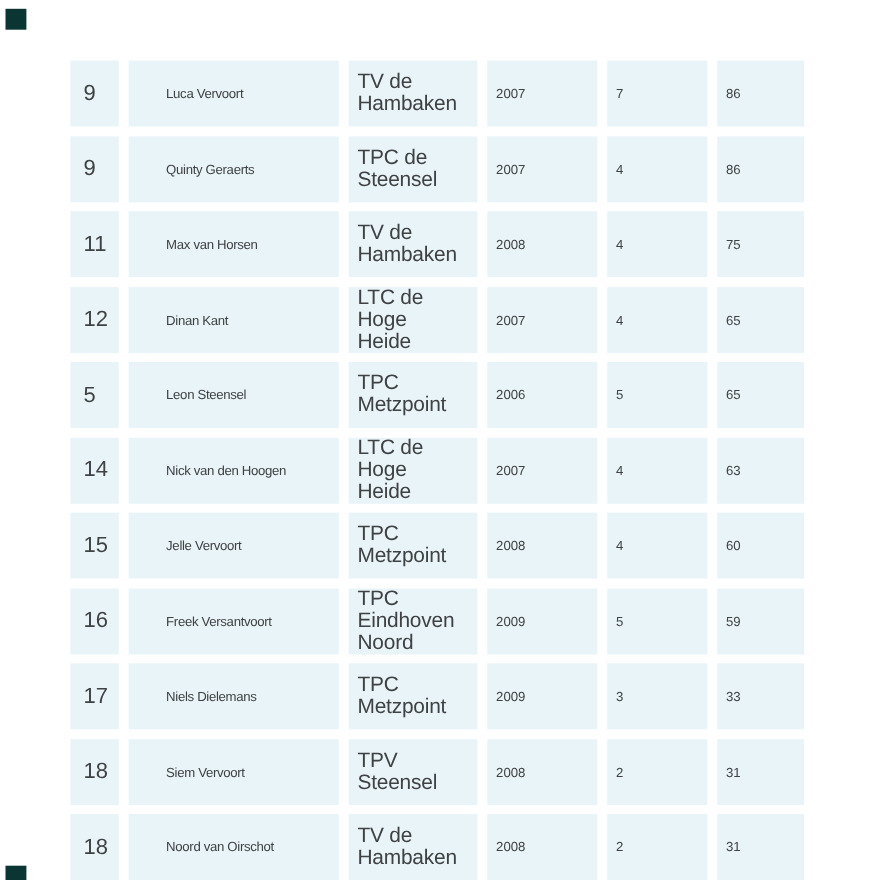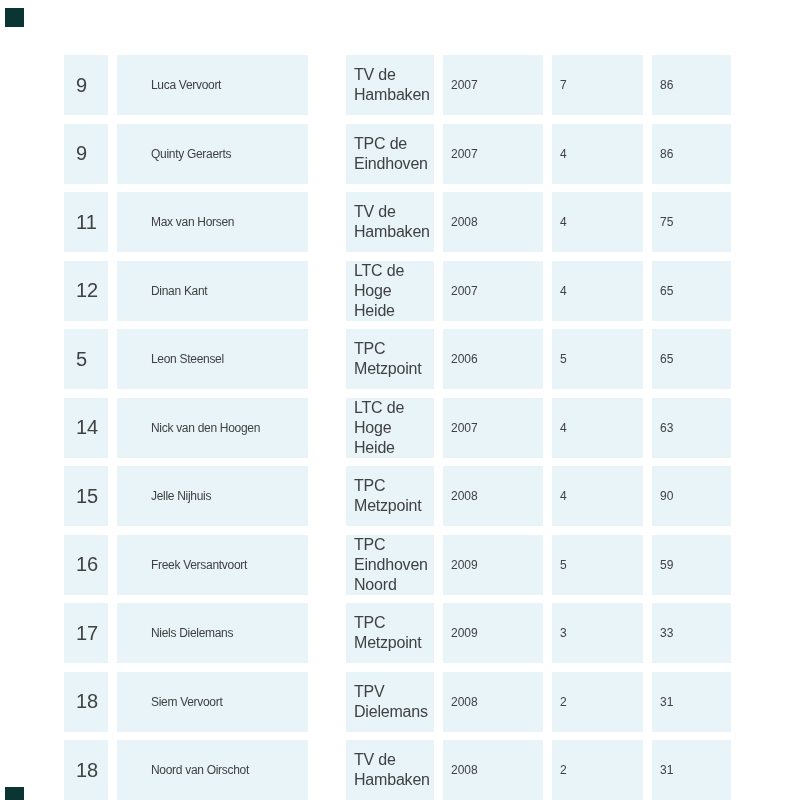--- a/index.html
+++ b/index.html
@@ -50,25 +50,24 @@
   }
   .c-name {
     padding-left: 34px;
     font-size: 12px;
     letter-spacing: -0.3px;
     white-space: nowrap;
   }
   .c-club {
     padding-left: 8px;
     padding-right: 7px;
-    font-size: 16px;
+    font-size: 19px;
     letter-spacing: -0.2px;
     line-height: 20px;
     white-space: pre-line;
-    margin-left: 29px;
   }
   .c-year, .c-count, .c-points {
     padding-left: 8px;
     font-size: 12px;
   }
 </style>
 </head>
 <body>
 
 <div class="stage">
@@ -85,21 +84,21 @@
 Hambaken</div>
       <div class="cell c-year">2007</div>
       <div class="cell c-count">7</div>
       <div class="cell c-points">86</div>
     </div>
 
     <div class="row">
       <div class="cell c-rank">9</div>
       <div class="cell c-name">Quinty Geraerts</div>
       <div class="cell c-club">TPC de
-Eindhoven</div>
+Steensel</div>
       <div class="cell c-year">2007</div>
       <div class="cell c-count">4</div>
       <div class="cell c-points">86</div>
     </div>
 
     <div class="row">
       <div class="cell c-rank">11</div>
       <div class="cell c-name">Max van Horsen</div>
       <div class="cell c-club">TV de
 Hambaken</div>
@@ -132,25 +131,25 @@
       <div class="cell c-name">Nick van den Hoogen</div>
       <div class="cell c-club">LTC de Hoge
 Heide</div>
       <div class="cell c-year">2007</div>
       <div class="cell c-count">4</div>
       <div class="cell c-points">63</div>
     </div>
 
     <div class="row">
       <div class="cell c-rank">15</div>
-      <div class="cell c-name">Jelle Nijhuis</div>
+      <div class="cell c-name">Jelle Vervoort</div>
       <div class="cell c-club">TPC Metzpoint</div>
       <div class="cell c-year">2008</div>
       <div class="cell c-count">4</div>
-      <div class="cell c-points">90</div>
+      <div class="cell c-points">60</div>
     </div>
 
     <div class="row">
       <div class="cell c-rank">16</div>
       <div class="cell c-name">Freek Versantvoort</div>
       <div class="cell c-club">TPC Eindhoven
 Noord</div>
       <div class="cell c-year">2009</div>
       <div class="cell c-count">5</div>
       <div class="cell c-points">59</div>
@@ -161,21 +160,21 @@
       <div class="cell c-name">Niels Dielemans</div>
       <div class="cell c-club">TPC Metzpoint</div>
       <div class="cell c-year">2009</div>
       <div class="cell c-count">3</div>
       <div class="cell c-points">33</div>
     </div>
 
     <div class="row">
       <div class="cell c-rank">18</div>
       <div class="cell c-name">Siem Vervoort</div>
-      <div class="cell c-club">TPV Dielemans</div>
+      <div class="cell c-club">TPV Steensel</div>
       <div class="cell c-year">2008</div>
       <div class="cell c-count">2</div>
       <div class="cell c-points">31</div>
     </div>
 
     <div class="row">
       <div class="cell c-rank">18</div>
       <div class="cell c-name">Noord van Oirschot</div>
       <div class="cell c-club">TV de
 Hambaken</div>

